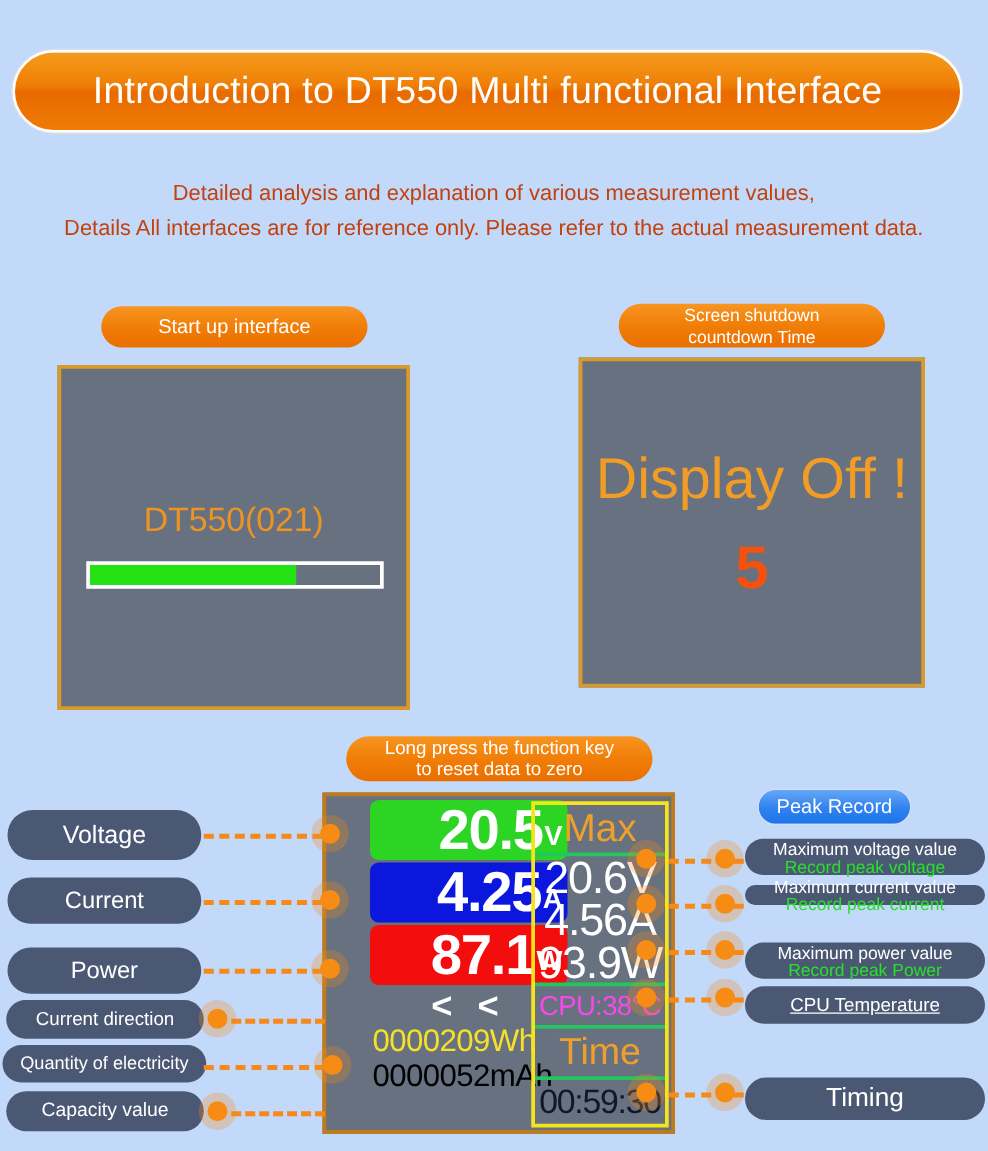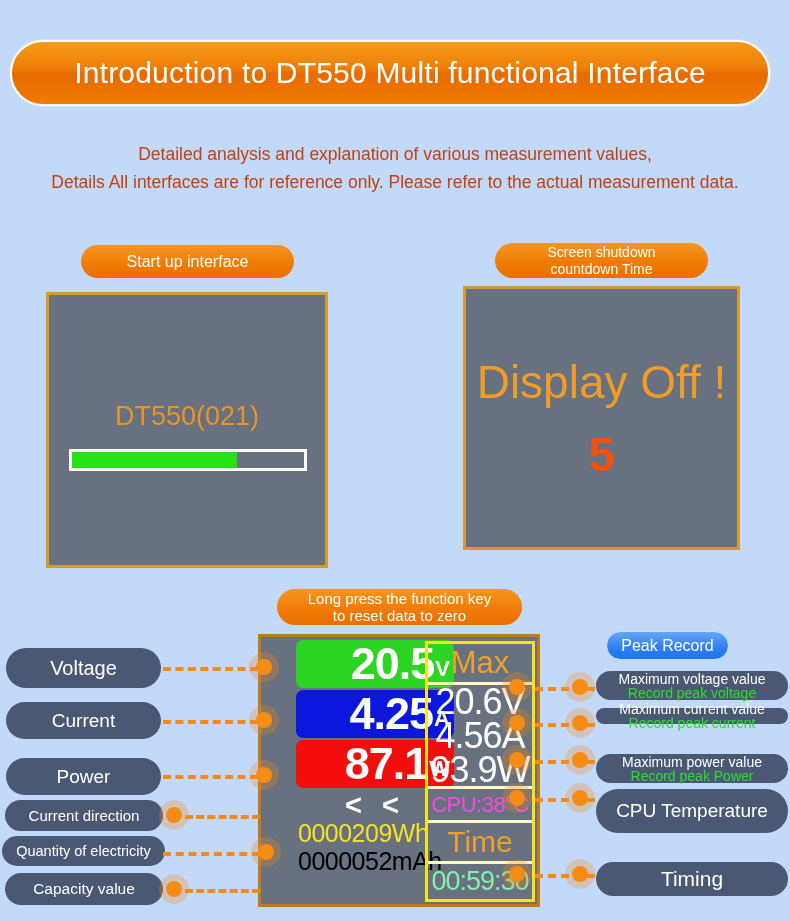--- a/index.html
+++ b/index.html
@@ -91,28 +91,28 @@
     font-size:29px;font-weight:bold;line-height:28px;letter-spacing:6px;
   }
   #wh-val{color:#f6e028;font-size:25px;line-height:28px;letter-spacing:-.5px;padding-left:2px;}
   #mah-val{color:#000000;font-size:25px;line-height:28px;letter-spacing:-.5px;padding-left:2px;}
   
   #meter-right{
     position:absolute;left:164px;top:4px;width:110px;height:261px;
     border:3px solid #f7e31c;box-sizing:border-box;
     display:flex;flex-direction:column;
   }
-  .mr-sec{border-bottom:3px solid #fef9c3;box-sizing:border-box;}
+  .mr-sec{border-bottom:3px solid #22c55e;box-sizing:border-box;}
   .mr-sec:last-child{border-bottom:none;}
   #mx-head{height:41px;color:#f0a02a;font-size:31px;text-align:center;line-height:38px;}
   #mx-vals{height:104px;padding-top:0px;}
   .mx-v{color:#ffffff;font-size:36px;line-height:34px;text-align:center;letter-spacing:-1px;}
   #mr-cpu{height:34px;color:#f849e8;font-size:22px;text-align:center;line-height:32px;letter-spacing:-.5px;}
   #mr-time-head{height:41px;color:#f0a02a;font-size:30px;text-align:center;line-height:38px;}
-  #mr-time-val{height:35px;color:#86efac;font-size:27px;text-align:center;line-height:34px;letter-spacing:-1px;}
+  #mr-time-val{height:35px;color:#0f172a;font-size:27px;text-align:center;line-height:34px;letter-spacing:-1px;}
   
   .pill-dark{
     position:absolute;
     background:#4b5874;
     border-radius:999px;
     color:#ffffff;
     display:flex;flex-direction:column;align-items:center;justify-content:center;
     text-align:center;box-sizing:border-box;
   }
   .pill-dark .sub{color:#29e029;}
@@ -241,21 +241,21 @@
   <span class="sub">Record peak voltage</span>
 </div>
 <div class="pill-dark" style="left:596px;top:708px;width:192px;height:16px;font-size:14px;line-height:14px;">
   <span>Maximum current value</span>
   <span class="sub">Record peak current</span>
 </div>
 <div class="pill-dark" style="left:596px;top:754px;width:192px;height:29px;font-size:14px;line-height:14px;">
   <span>Maximum power value</span>
   <span class="sub">Record peak Power</span>
 </div>
-<div class="pill-dark" style="left:596px;top:789px;width:192px;height:44px;font-size:19px;">
+<div class="pill-dark" style="left:596px;top:789px;width:192px;height:30px;font-size:15px;text-decoration:underline;">
   <span>CPU Temperature</span>
 </div>
 <div class="pill-dark" style="left:596px;top:862px;width:192px;height:34px;font-size:21px;">
   <span>Timing</span>
 </div>
 
 <div class="dash" style="left:163px;top:667px;width:95px;"></div>
 <div class="dash" style="left:163px;top:720px;width:95px;"></div>
 <div class="dash" style="left:163px;top:775px;width:95px;"></div>
 <div class="dash" style="left:185px;top:815px;width:75px;"></div>

